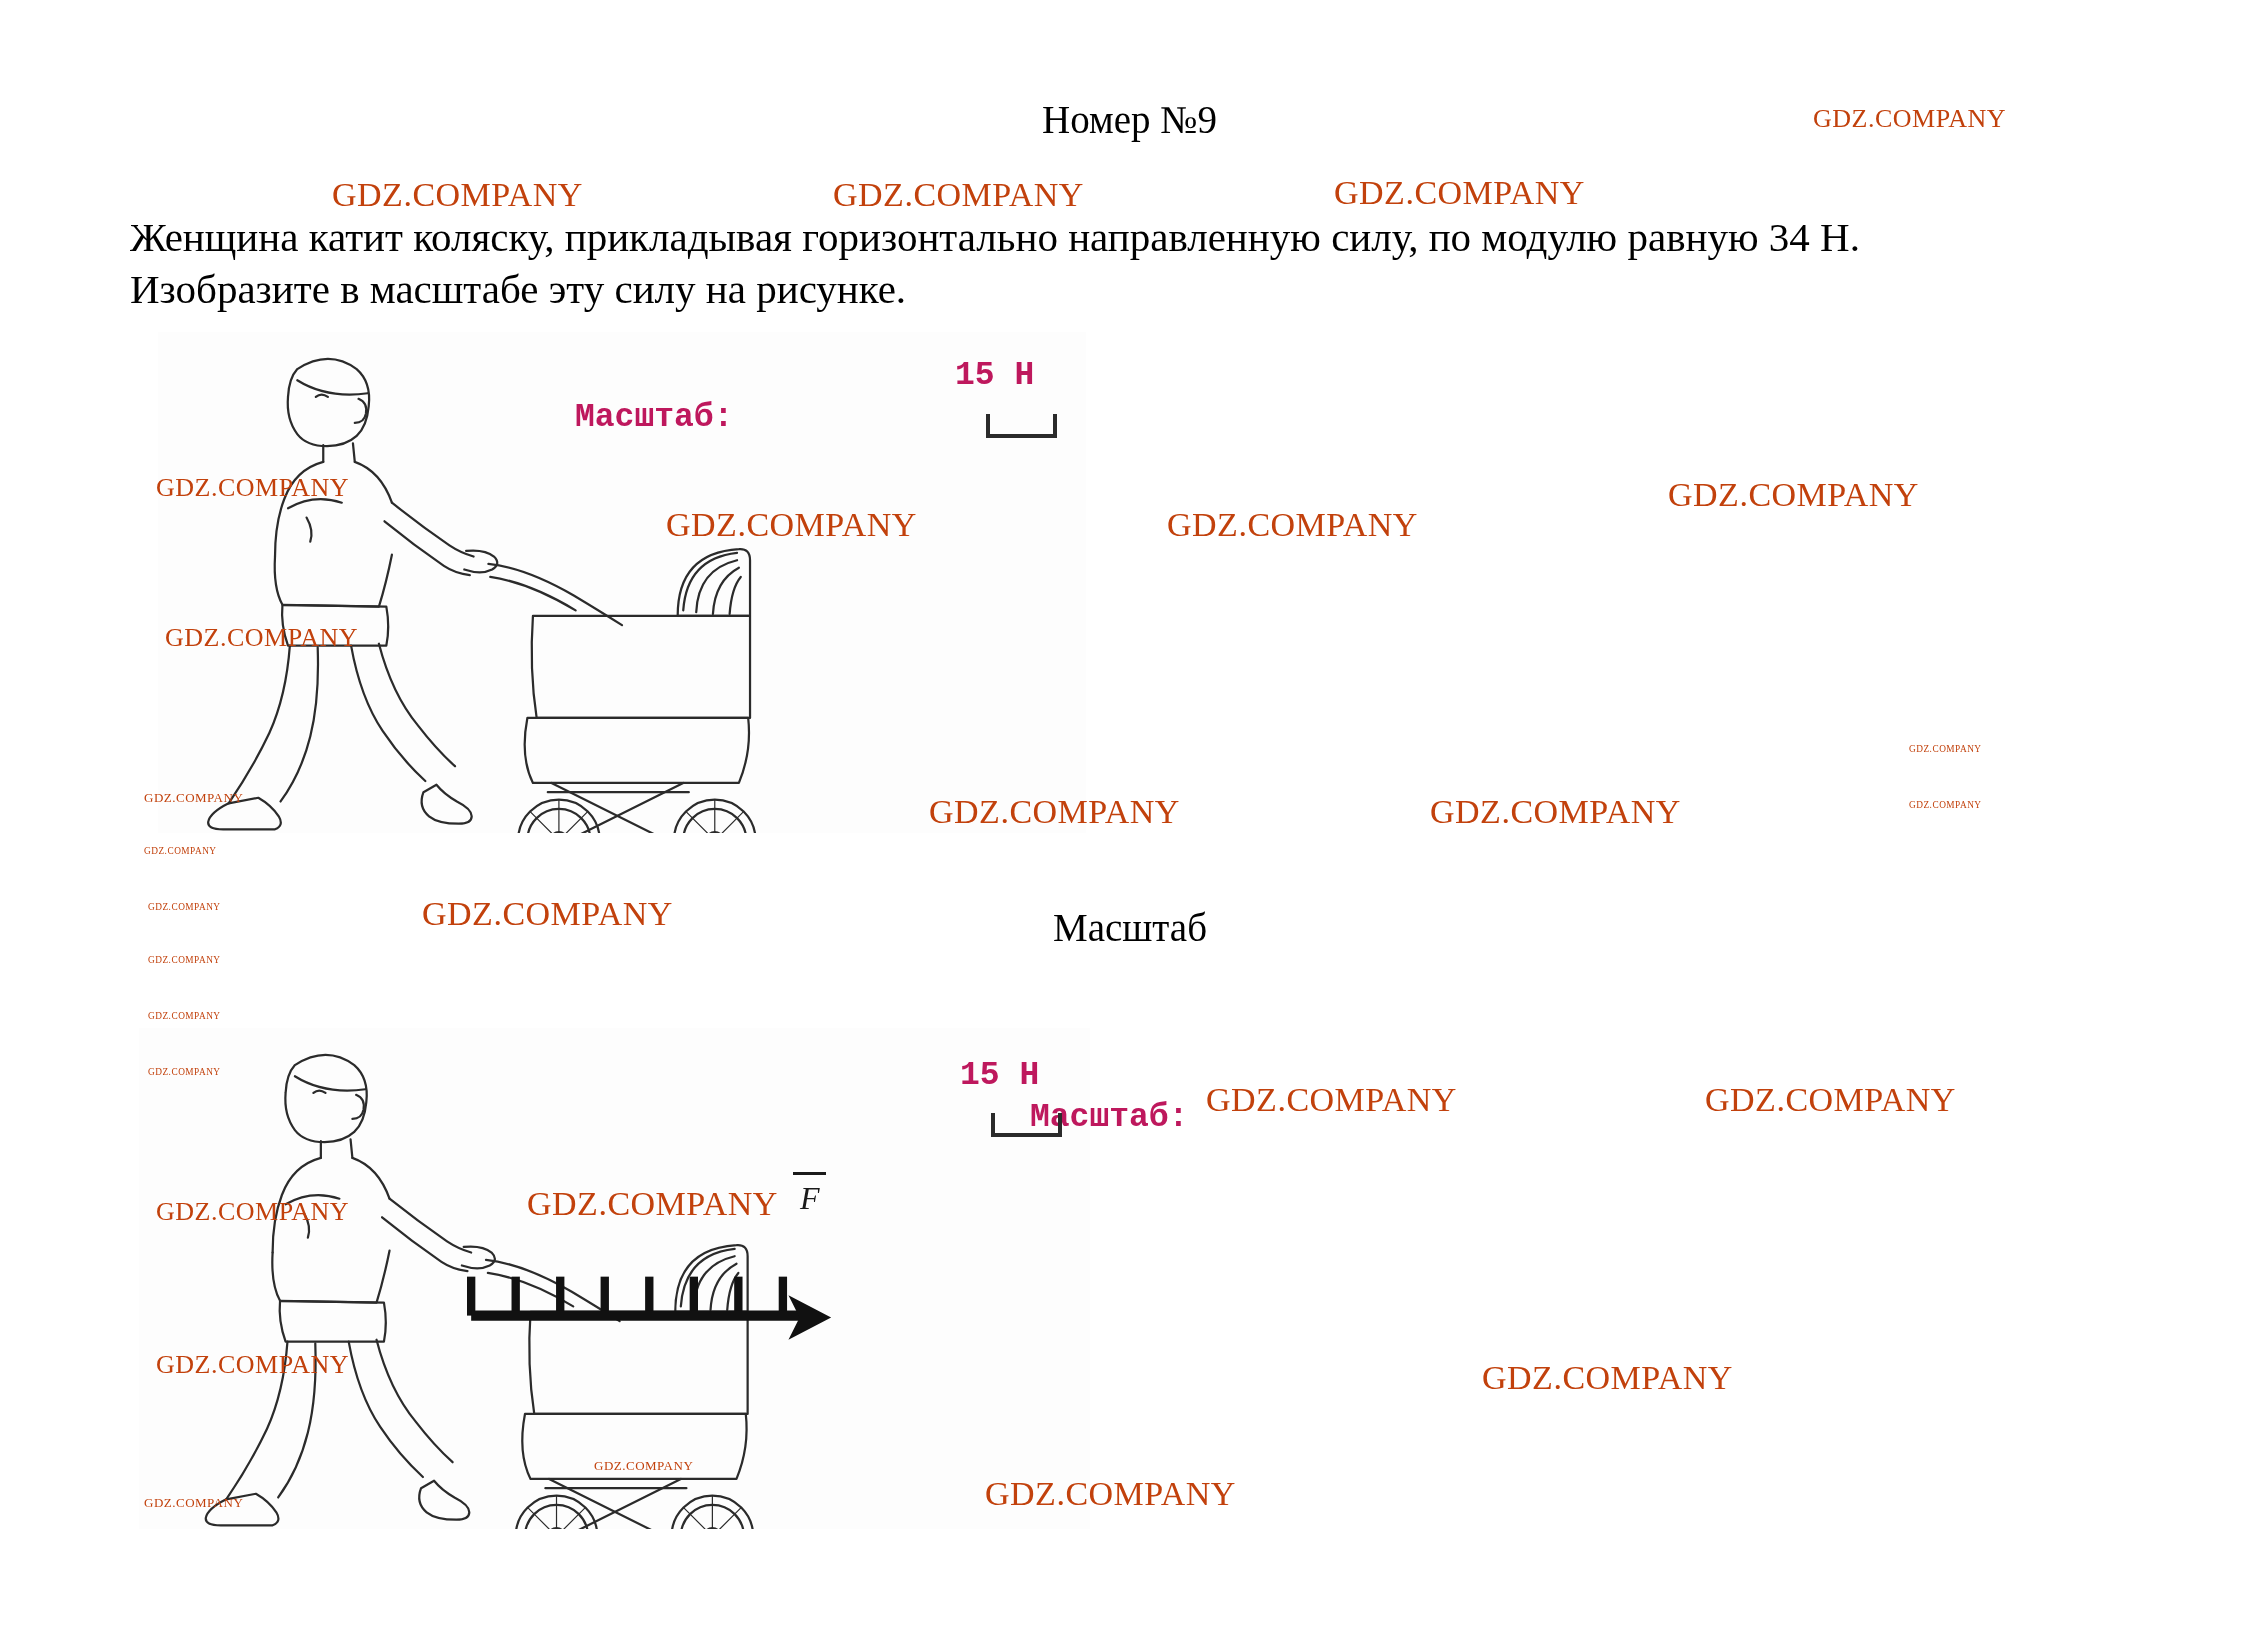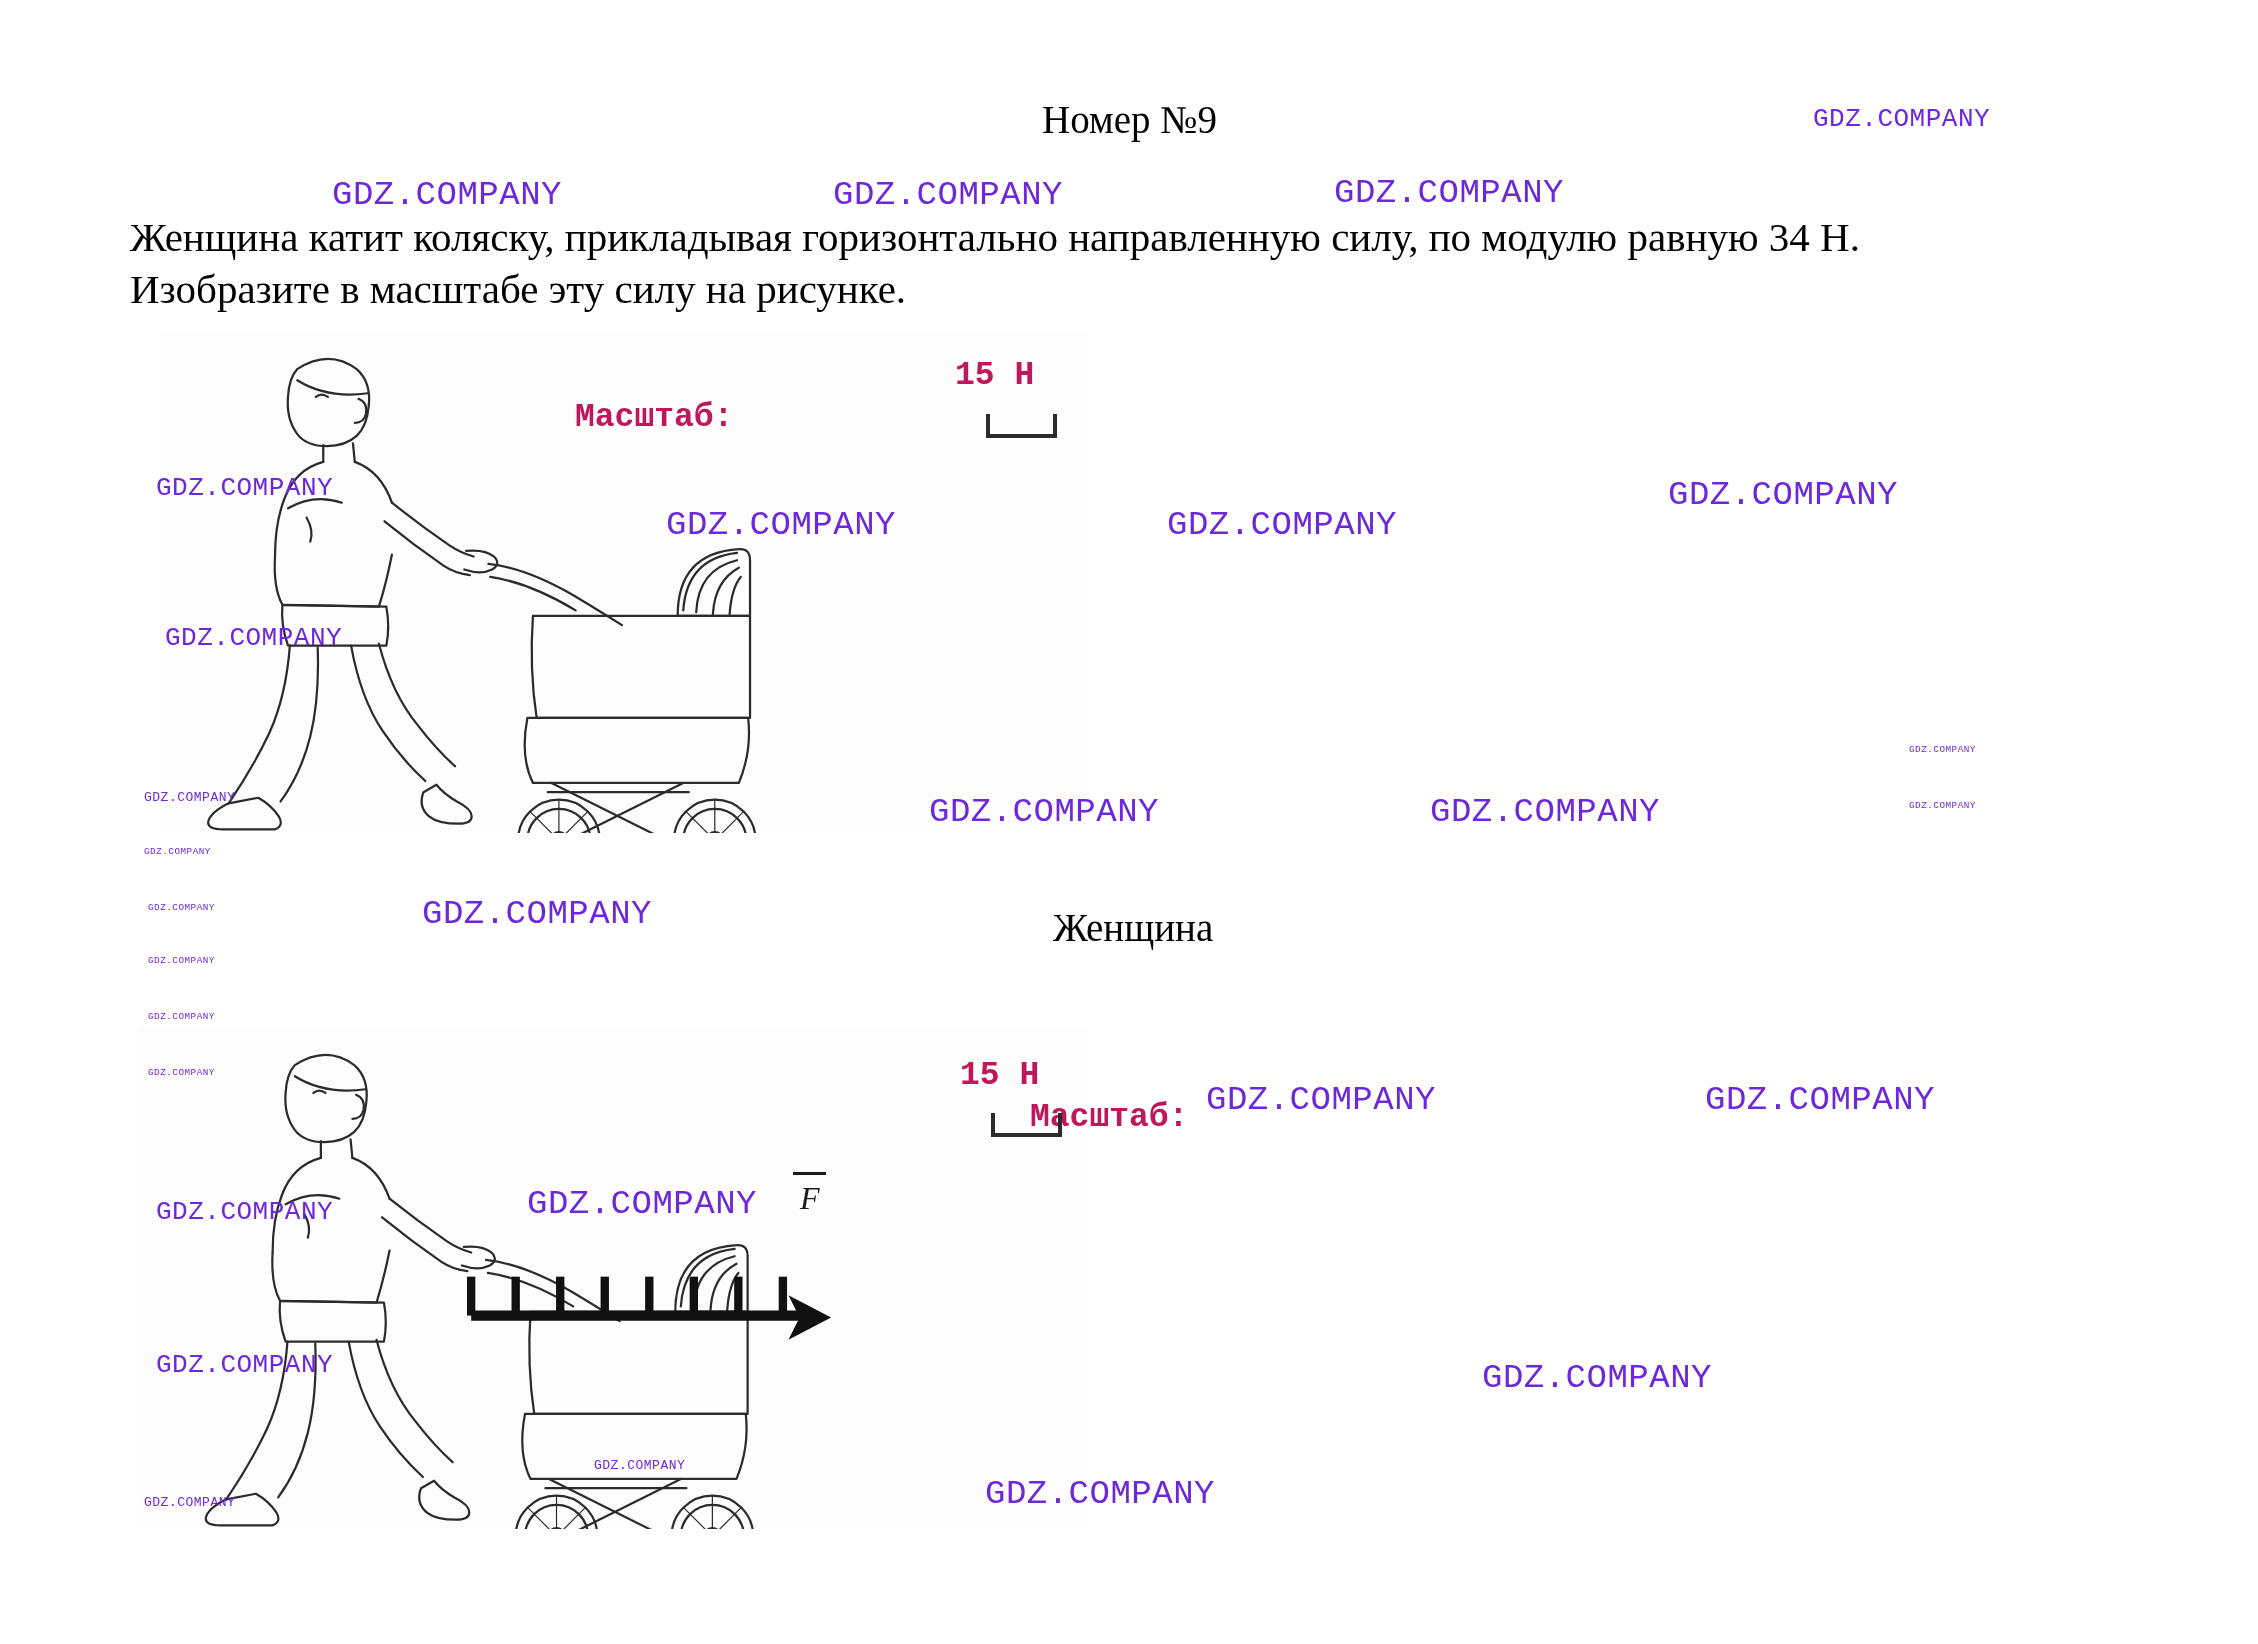--- a/index.html
+++ b/index.html
@@ -45,22 +45,22 @@
     position: absolute;
     top: 905px;
     left: 1053px;
     font-size: 39px;
     font-family: "Liberation Serif", serif;
   }
 
   
   .wm {
     position: absolute;
-    font-family: Liberation Mono, monospace;
-    color: #6d28d9;
+    font-family: Liberation Serif, serif;
+    color: #c2410c;
     white-space: nowrap;
     letter-spacing: 0.5px;
     pointer-events: none;
   }
   .wm-lg { font-size: 34px; }
   .wm-md { font-size: 26px; }
   .wm-sm { font-size: 13px; }
   .wm-xs { font-size: 9.3px; }
 
   
@@ -172,21 +172,21 @@
     </g>
 
     <rect x="60" y="584" width="650" height="10" fill="#3a3a3a"></rect>
   </svg>
 </div>
 <div class="scale-label" id="fig1-scale-word">Масштаб:</div>
 <div class="scale-label" id="fig1-scale-value">15 Н</div>
 
 <div style="position:absolute;left:986px;top:414px;width:63px;height:20.4px;border:4.6px solid #2b2b2b;border-top:none;"></div>
 
-<div class="solution-heading">Женщина</div>
+<div class="solution-heading">Масштаб</div>
 
 <div class="figure" id="figure-2">
   <svg viewBox="0 0 1025 540" xmlns="http://www.w3.org/2000/svg">
     <g fill="none" stroke="#2b2b2b" stroke-width="2.4" stroke-linecap="round" stroke-linejoin="round">
       <path d="M168 40 q34 -22 64 0 q16 14 13 40 q-2 22 -13 32 q-12 11 -32 11 q-22 0 -32 -13 q-12 -16 -10 -40 q1 -20 10 -30 z"></path>
       <path d="M168 52 q32 20 76 14"></path>
       <path d="M234 72 q10 4 8 16 q-2 10 -12 10"></path>
       <path d="M188 70 q6 -5 13 0"></path>
       <path d="M196 122 l0 18"></path>
       <path d="M228 120 l2 20"></path>

